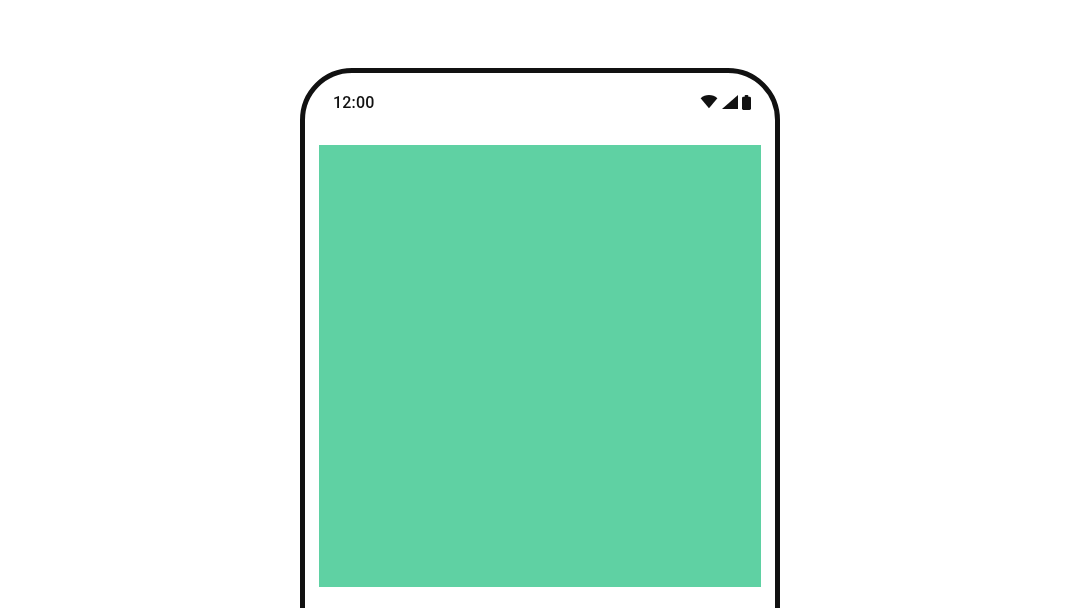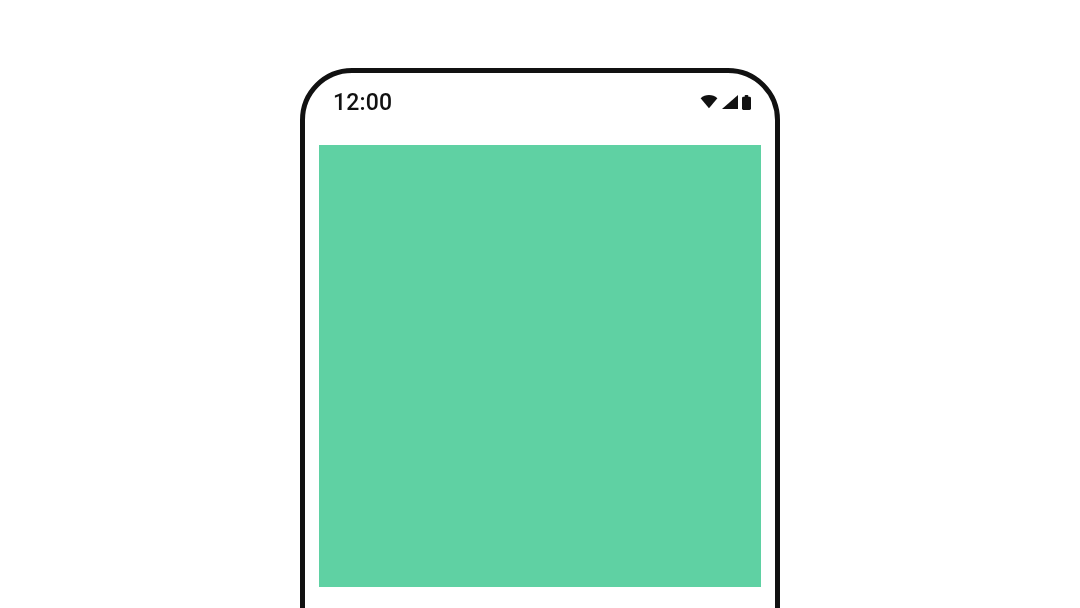--- a/index.html
+++ b/index.html
@@ -27,21 +27,21 @@
       overflow: hidden;
     }
     .status-bar {
       height: 58px;
       display: flex;
       align-items: center;
       justify-content: space-between;
       padding: 0 24px 0 28px;
     }
     .status-time {
-      font-size: 23px;
+      font-size: 16px;
       font-weight: 500;
       color: #111111;
       letter-spacing: 0.2px;
     }
     .status-icons {
       display: flex;
       align-items: center;
       gap: 4px;
     }
     .status-icons svg { display: block; }

